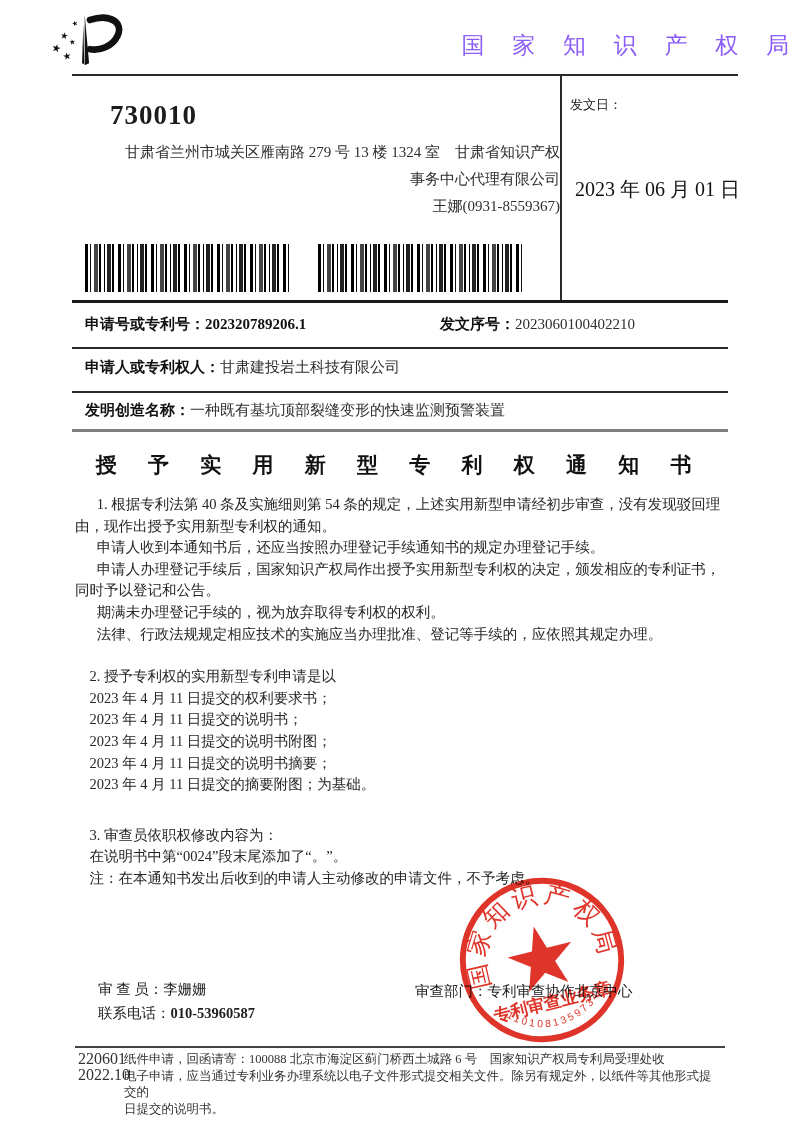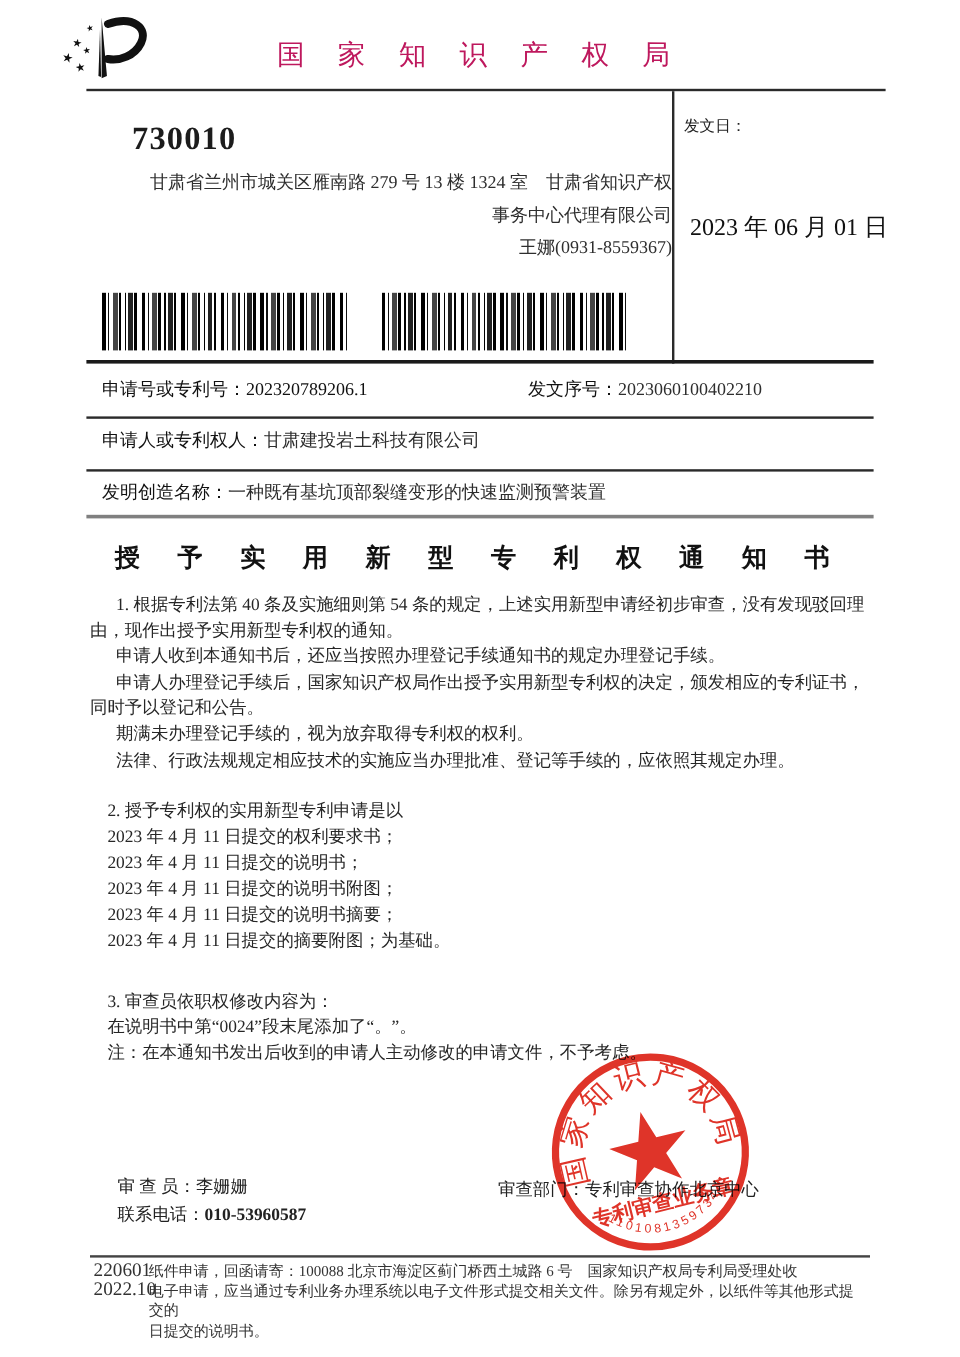--- a/index.html
+++ b/index.html
@@ -2,38 +2,38 @@
 <html><head>
 <meta charset="utf-8">
 <style>
   html,body{margin:0;padding:0;background:#e8e8e8;}
   .page{
     position:relative;width:800px;height:1131px;margin:0 auto;background:#ffffff;
     font-family:"Liberation Serif","DejaVu Serif",serif;color:#1c1c1c;overflow:hidden;
   }
   .abs{position:absolute;}
   .rule{position:absolute;background:#2a2a2a;}
-  .agency-title{left:0;top:30px;width:100%;text-align:center;font-size:23px;letter-spacing:11px;color:#be185d;}
+  .agency-title{left:0;top:30px;width:100%;text-align:right;font-size:23px;letter-spacing:11px;color:#8b5cf6;}
   .postal{left:110px;top:100px;font-size:27px;font-weight:bold;letter-spacing:1px;}
   .addr{left:72px;width:488px;text-align:right;font-size:15px;color:#2e2e2e;}
   .issue-label{left:570px;top:96px;font-size:13px;color:#222;}
   .issue-date{left:575px;top:176px;font-size:20px;color:#111;}
   .barcode{
     position:absolute;height:48px;
     background:repeating-linear-gradient(90deg,
       #000 0px,#000 3px,#fff 3px,#fff 5px,
       #111 5px,#111 6px,#fff 6px,#fff 9px,
       #444 9px,#444 13px,#fff 13px,#fff 14px,
       #000 14px,#000 16px,#fff 16px,#fff 19px,
       #000 19px,#000 20px,#fff 20px,#fff 22px,
       #222 22px,#222 26px,#fff 26px,#fff 27px,
       #000 27px,#000 29px,#fff 29px,#fff 33px);
   }
   .info-row{position:absolute;left:85px;font-size:15px;white-space:nowrap;}
-  .lbl{font-weight:normal;color:#111;text-align:right;}
+  .lbl{font-weight:bold;color:#111;text-align:right;}
   .val{color:#2e2e2e;}
   .notice-title{left:0;top:451px;width:100%;text-align:center;font-size:21px;font-weight:bold;letter-spacing:13px;color:#111;}
   .body{left:75px;top:494px;width:655px;font-size:14.5px;line-height:21.6px;color:#262626;}
   .body p{margin:0;text-indent:1.5em;}
   .sec-block{margin-left:1em;}
   .sec2{margin-top:21px;}
   .sec3{margin-top:29px;}
   .sig-left{left:98px;top:977px;font-size:14.5px;line-height:24px;color:#222;}
   .sig-dept{left:415px;top:982px;font-size:14.5px;color:#222;}
   .seal{left:456px;top:874px;width:172px;height:172px;transform:rotate(-14deg);opacity:.93;mix-blend-mode:multiply;pointer-events:none;}

